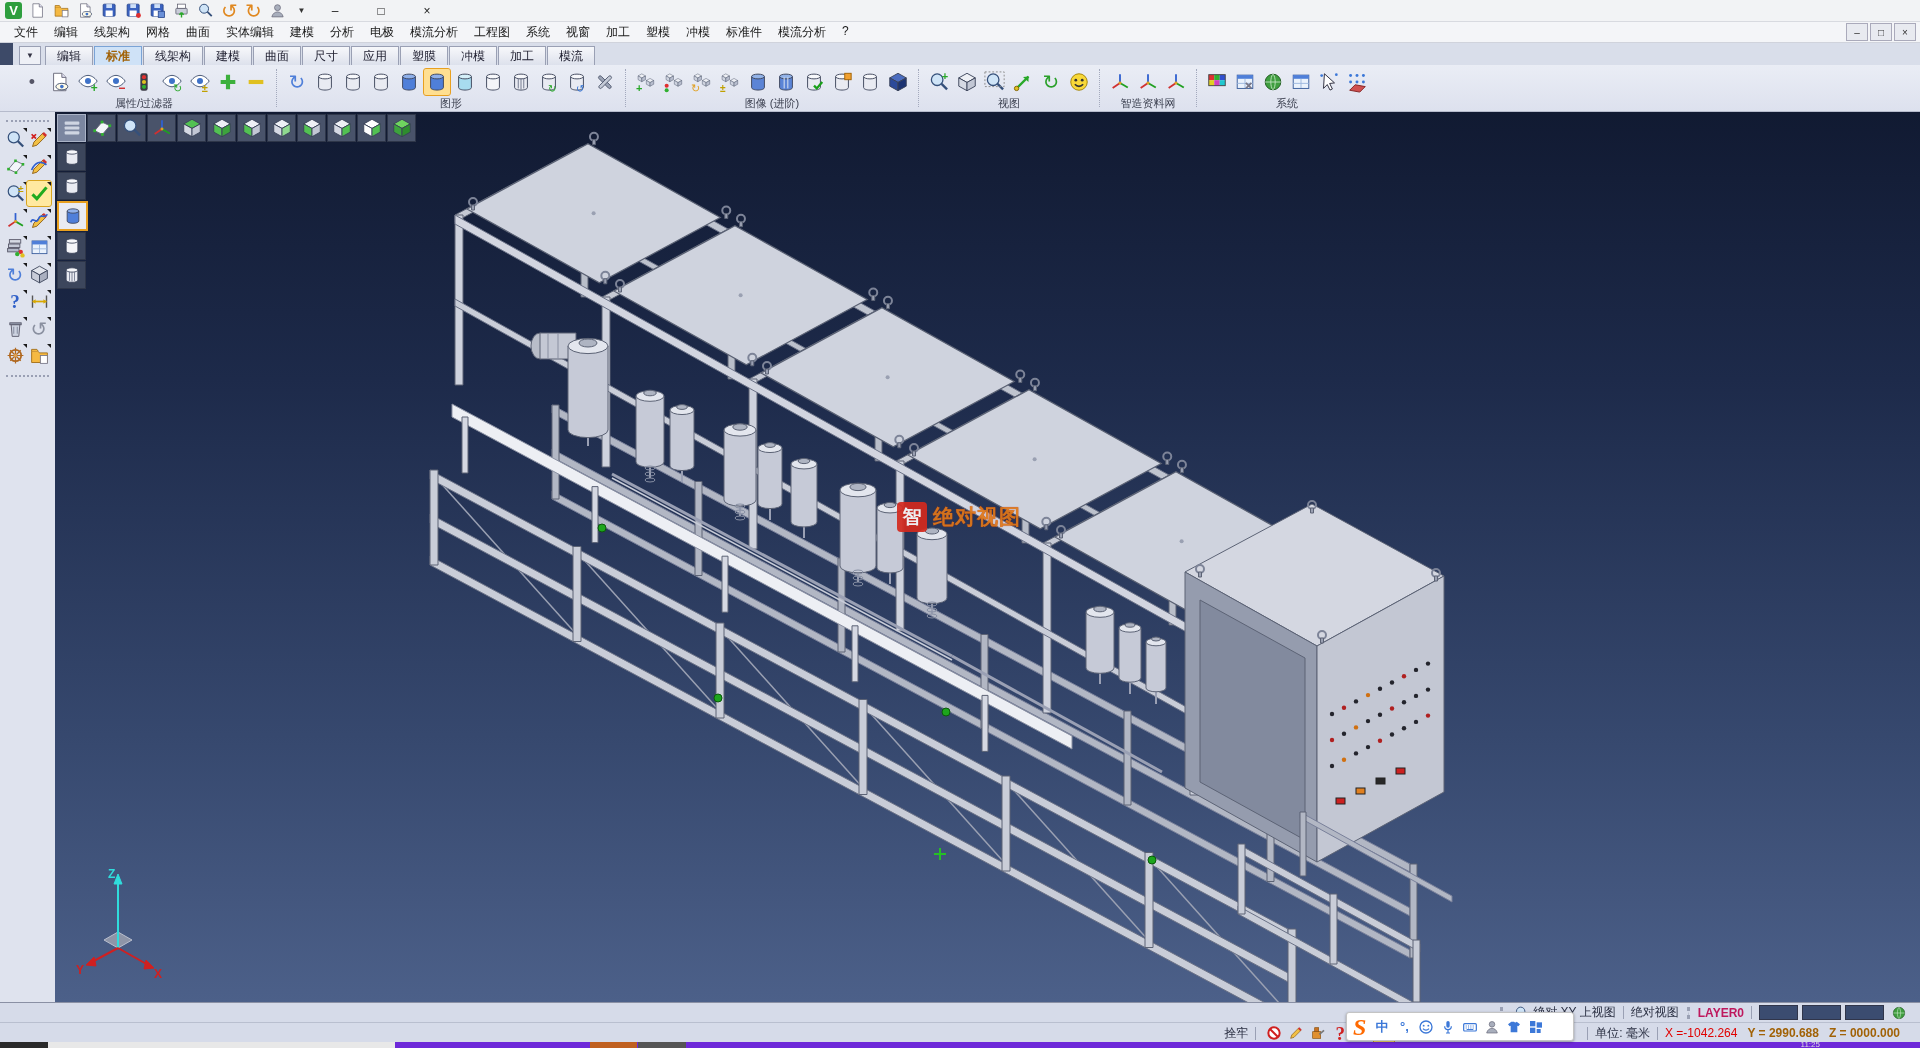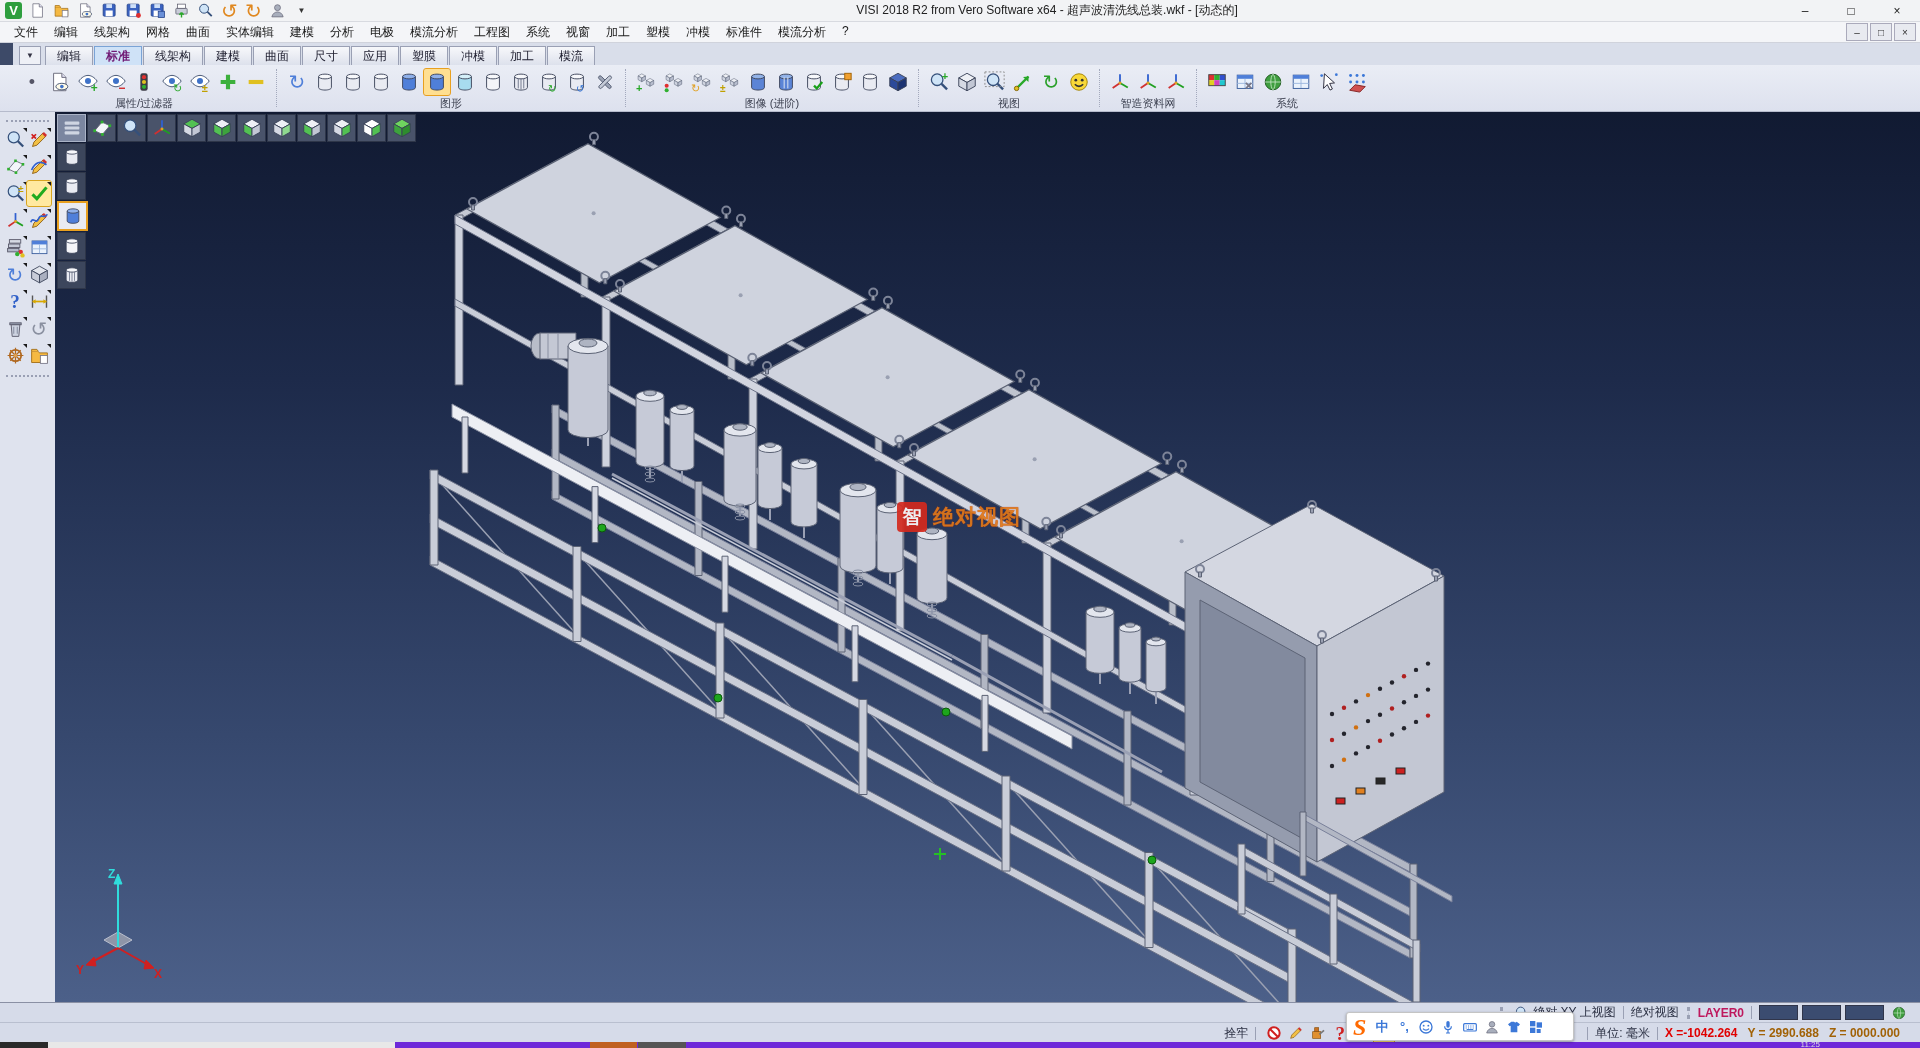--- a/index.html
+++ b/index.html
@@ -24,21 +24,21 @@
   .mbtn{width:20px;height:16px;border:1px solid #aab;background:#e8eaf0;font-size:10px;
     display:flex;align-items:center;justify-content:center;margin-left:2px;color:#333;}
   
   #tabsrow{top:43px;height:22px;background:#d9deea;display:flex;align-items:flex-end;}
   #tab-corner{width:13px;height:22px;background:#3d4a68;}
   #tab-dd{width:20px;height:17px;margin:0 4px 0 6px;border:1px solid #9aa0b4;background:#eef0f6;
     font-size:8px;color:#334;display:flex;align-items:center;justify-content:center;}
   .tab{height:17px;padding:1px 11px 0 11px;margin-right:1px;font-size:12px;color:#223;
     border:1px solid #9aa0b4;border-bottom:none;background:linear-gradient(#f7f8fb,#dde1ec);
     display:flex;align-items:center;white-space:nowrap;}
-  .tab.active{background:#cfe2f7;border-color:#7aa3d6;font-weight:bold;color:#701a75;}
+  .tab.active{background:#cfe2f7;border-color:#7aa3d6;font-weight:bold;color:#a16207;}
   
   #ribbon{top:65px;height:47px;background:linear-gradient(#eaedf5,#dde1ee);
     border-bottom:1px solid #b6bbcc;display:flex;align-items:stretch;padding-left:14px;}
   .rgroup{display:flex;flex-direction:column;justify-content:flex-start;padding:2px 4px 0 4px;}
   .ricons{display:flex;align-items:center;height:30px;}
   .rlabel{text-align:center;font-size:11px;color:#3c4050;line-height:13px;}
   .rsep{border-left:1px dotted #a3a9bd;margin:4px 2px;}
   .icon-btn{width:26px;height:26px;display:flex;align-items:center;justify-content:center;
     border-radius:2px;margin:0 1px;box-sizing:border-box;}
   .icon-btn svg{width:22px;height:22px;}
@@ -81,21 +81,21 @@
   .srow{display:flex;align-items:center;height:19px;padding:0 10px 0 8px;}
   #srow1{border-bottom:1px solid #b9bfcf;height:19px;}
   #srow2{height:20px;padding-left:7px;}
   .spacer{flex:1;}
   .ssep{border-left:1px solid #9aa0b4;height:13px;margin:0 7px;}
   .sgrip{border-left:3px dotted #9aa0b4;height:12px;margin:0 8px;}
   .swatch{width:37px;height:13px;border:1px solid #30354a;margin-right:4px;}
   .s-ico{width:20px;height:17px;display:flex;align-items:center;justify-content:center;margin:0 1px;}
   .s-ico svg{width:16px;height:16px;}
   .s-ico.active{background:#ffe070;outline:1px solid #d9a520;}
-  #coordx{color:#e00000;font-weight:bold;margin-right:10px;}
+  #coordx{color:#e00000;font-weight:normal;margin-right:10px;}
   #coordy,#coordz{color:#a16207;font-weight:bold;margin-right:10px;}
   #factors{color:#2a2f42;margin:0 6px;}
   
   #ime{position:absolute;left:1346px;top:1012px;width:218px;height:27px;background:#fff;
     border:1px solid #c4c4c4;border-radius:3px;box-shadow:0 1px 3px rgba(0,0,0,.35);
     display:flex;align-items:center;z-index:60;padding:0 4px;}
   #ime-brand{font-family:"Liberation Serif",serif;font-style:italic;font-weight:bold;
     font-size:24px;color:#ff6a00;margin:0 5px 0 2px;line-height:1;}
   .ime-item{color:#3c78d8;font-size:13px;font-weight:bold;width:22px;text-align:center;}
   .ime-item svg{width:16px;height:16px;vertical-align:middle;}
@@ -178,21 +178,20 @@
       <span class="qa-btn">
         <svg viewBox="0 0 24 24">
           <circle cx="12" cy="8" r="4.2" fill="#a8aebc" stroke="#667"></circle>
           <path d="M4 21c1-5 5-7 8-7s7 2 8 7z" fill="#a8aebc" stroke="#667"></path>
         </svg>
       </span>
       <span class="qa-btn">
         <span class="g dd">▼</span>
       </span>
     </span>
-  <div id="win-title">VISI 2018 R2 from Vero Software x64 - 超声波清洗线总装.wkf - [动态的]</div>
   <div id="winctl">
     <span class="wbtn">–</span>
     <span class="wbtn">□</span>
     <span class="wbtn close">×</span>
   </div>
 </div>
 
 <div class="bar" id="menubar">
   <span id="menuitems" style="display:flex">
       <span class="menu-item">文件</span>

